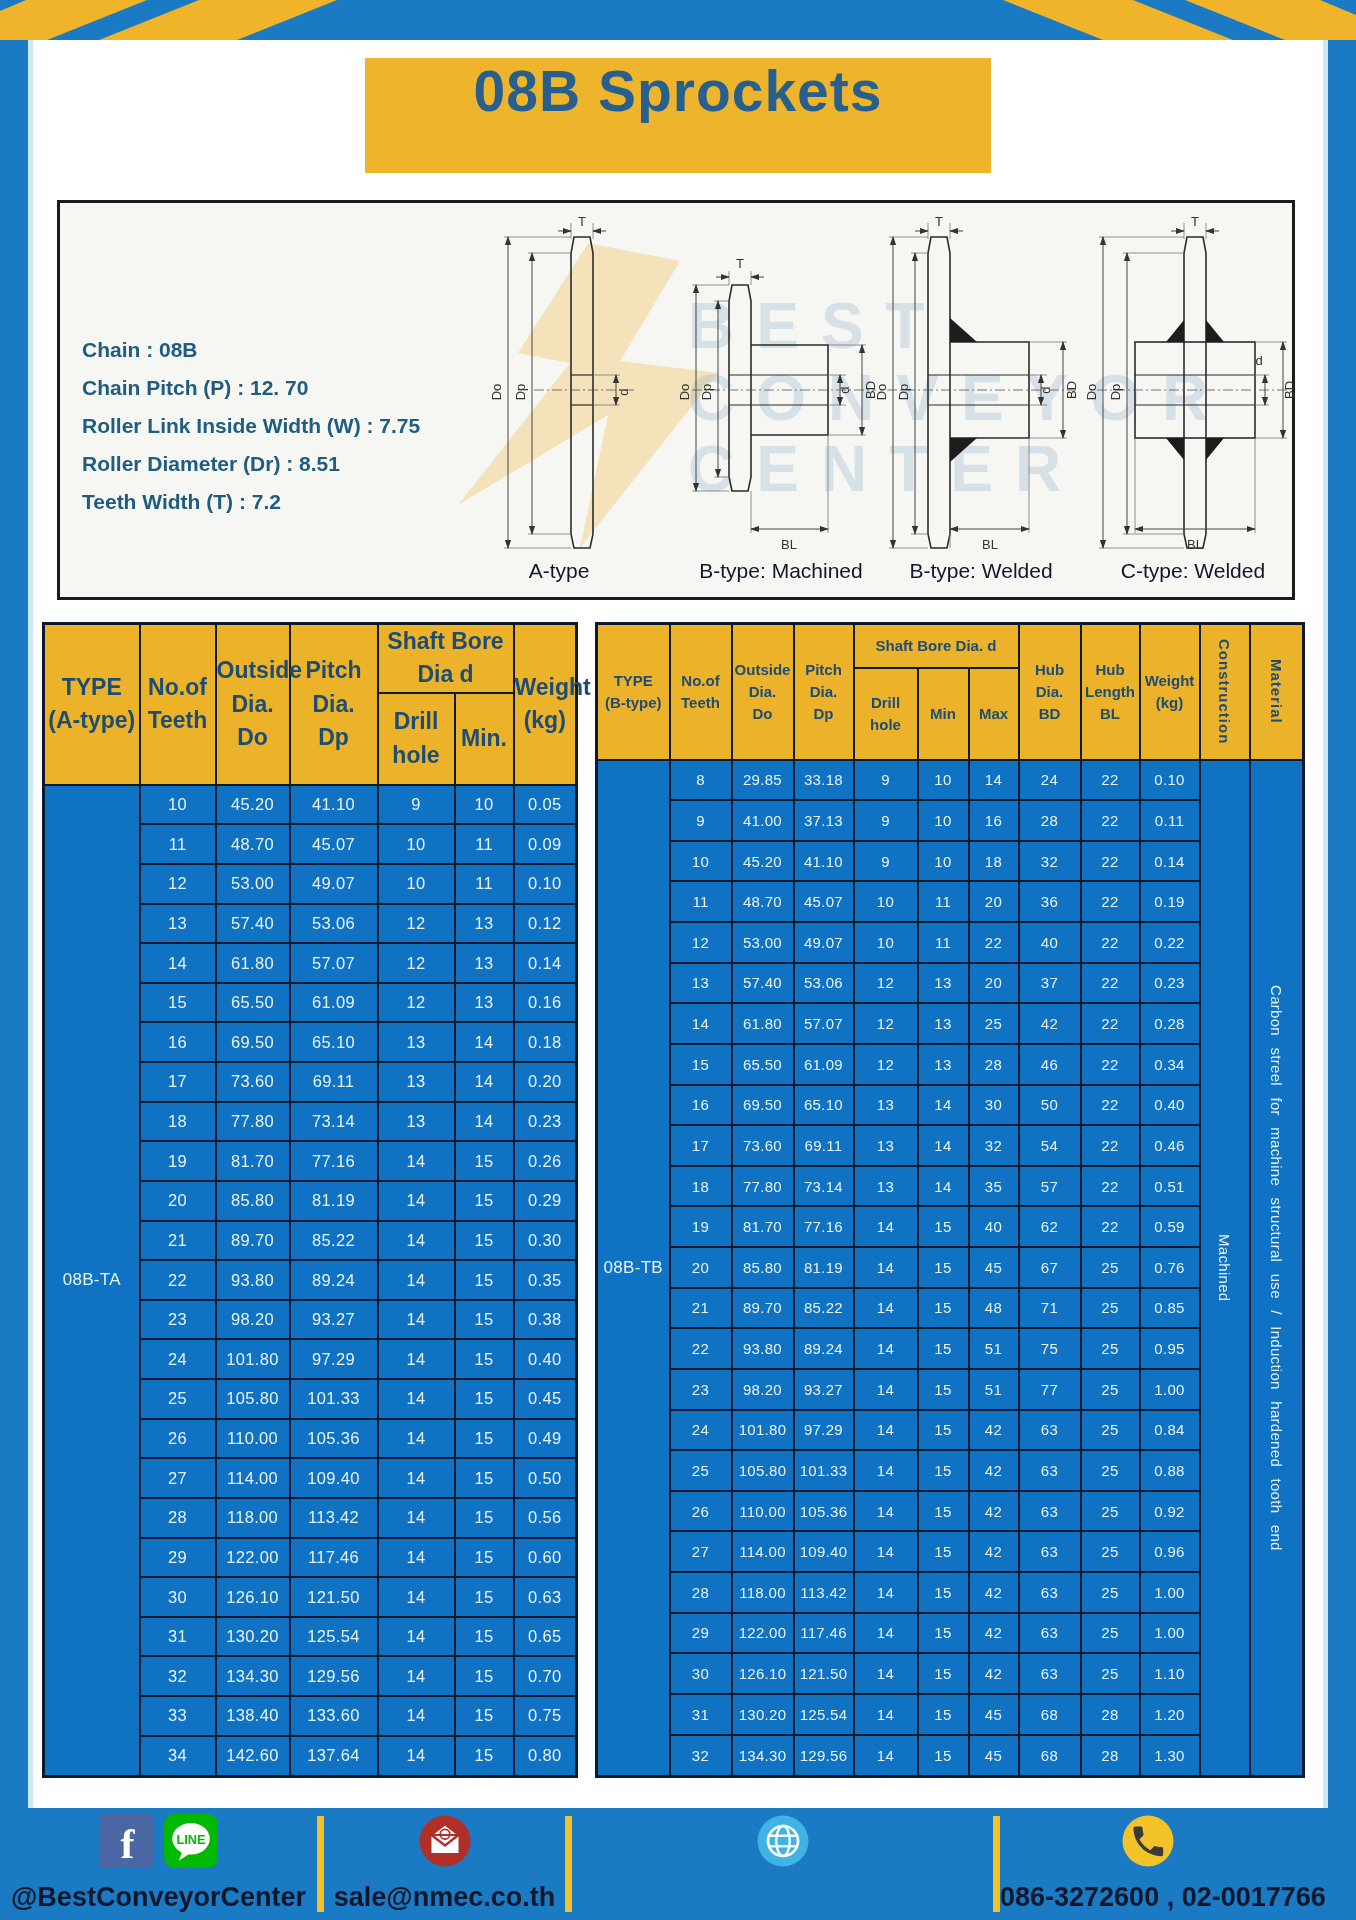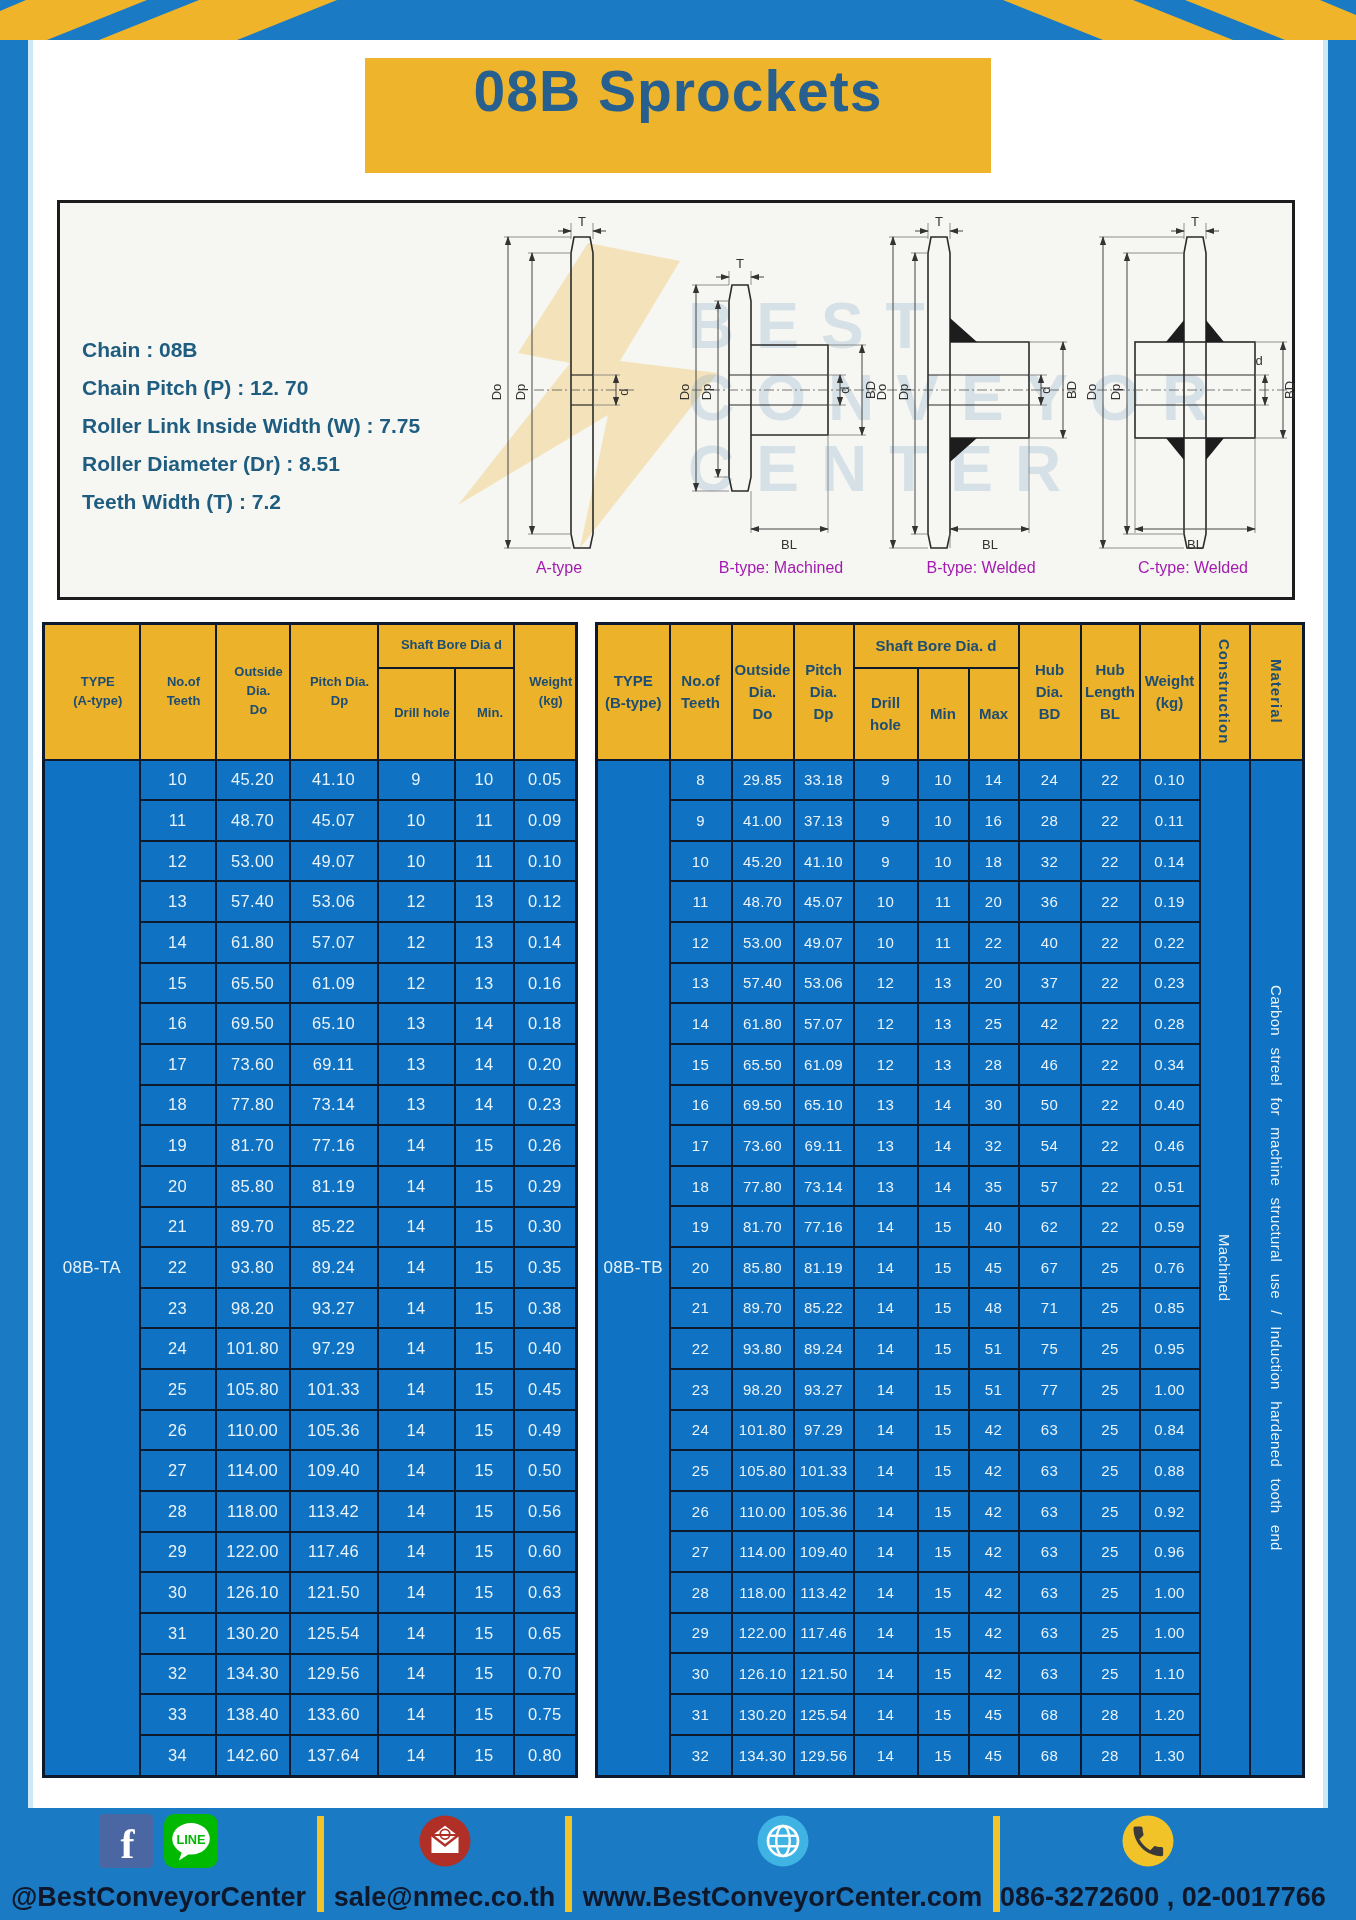--- a/index.html
+++ b/index.html
@@ -16,36 +16,36 @@
              display:flex;align-items:flex-start;justify-content:center;}
   .title-box h1{margin:0;font-size:57px;font-weight:bold;color:#27608f;letter-spacing:1px;}
   
   .diagram-box{position:absolute;left:57px;top:200px;width:1238px;height:400px;background:#f6f6f2;
                border:3px solid #1c1c1c;box-sizing:border-box;}
   .specs{position:absolute;left:22px;top:128px;color:#1e5c80;font-weight:bold;font-size:21px;line-height:38px;}
   .watermark{position:absolute;left:628px;top:88px;font-weight:bold;font-size:64px;line-height:1.12;
              letter-spacing:22px;color:rgba(140,175,205,0.30);pointer-events:none;white-space:nowrap;}
   .wm-star{position:absolute;left:398px;top:40px;pointer-events:none;}
   .dwg{position:absolute;top:12px;}
-  .caption{position:absolute;top:356px;width:220px;text-align:center;font-size:16px;color:#a21caf;}
+  .caption{position:absolute;top:356px;width:220px;text-align:center;font-size:21px;color:#0f172a;}
   .out{stroke:#2b2b2b;stroke-width:1.6;fill:none;}
   .bore{stroke:#2b2b2b;stroke-width:1.2;fill:none;}
   .dim{stroke:#444444;stroke-width:1;fill:none;}
   .ext{stroke:#777777;stroke-width:0.8;fill:none;}
   .cl{stroke:#555555;stroke-width:0.8;stroke-dasharray:10 3 2 3;fill:none;}
   .weld{fill:#1d1d1d;stroke:none;}
   .dlab{font-size:13px;fill:#333333;font-family:"Liberation Sans",sans-serif;}
   
   .tbl{position:absolute;top:622px;border-collapse:collapse;table-layout:fixed;height:1156px;
        border:3px solid #0d1a2e;}
   .tbl-a{left:42px;width:533px;}
   .tbl-b{left:595px;width:707px;}
   .tbl th,.tbl td{border:2px solid #0d1a2e;text-align:center;vertical-align:middle;padding:0;}
   .tbl th{background:#ecb22a;color:#1d4d72;font-weight:bold;white-space:pre-line;line-height:1.45;}
-  .tbl-a th{font-size:13px;padding-left:12px;}
+  .tbl-a th{font-size:23px;}
   .tbl-b th{font-size:15px;}
   .hrow1{height:44px;}
   .hrow2{height:92px;}
   .tbl td{background:#0f72c2;color:#e9f3fb;letter-spacing:0.3px;}
   .tbl-a td{font-size:16.5px;}
   .tbl-b td{font-size:15px;}
   .type-cell{font-size:17px !important;}
   .vth{writing-mode:vertical-rl;letter-spacing:1px;}
   .vert-cell{writing-mode:vertical-rl;letter-spacing:1.5px;font-size:15px !important;}
   .material-cell{word-spacing:7px;}
@@ -835,21 +835,20 @@
     <div class="fsec" style="left:572px;width:421px">
       <div class="ficons">
         <svg width="54" height="54" viewBox="0 0 36 36">
           <circle cx="18" cy="18" r="17" fill="#3fb3e3"></circle>
           <circle cx="18" cy="18" r="10" fill="none" stroke="#ffffff" stroke-width="1.8"></circle>
           <ellipse cx="18" cy="18" rx="4.5" ry="10" fill="none" stroke="#ffffff" stroke-width="1.6"></ellipse>
           <line x1="8" y1="14.5" x2="28" y2="14.5" stroke="#ffffff" stroke-width="1.6"></line>
           <line x1="8" y1="21.5" x2="28" y2="21.5" stroke="#ffffff" stroke-width="1.6"></line>
         </svg>
       </div>
-      <div class="ftext">www.BestConveyorCenter.com</div>
     </div>
     <div class="fdiv" style="left:993px"></div>
 
     <div class="fsec" style="left:1000px;width:296px">
       <div class="ficons">
         <svg width="54" height="54" viewBox="0 0 36 36">
           <circle cx="18" cy="18" r="17" fill="#f2c328"></circle>
           <path transform="translate(5,5) scale(1.1)" fill="#3a3a3a" d="M6.62 10.79c1.44 2.83 3.76 5.14 6.59 6.59l2.2-2.21c.27-.27.67-.36 1.02-.24 1.12.37 2.33.57 3.57.57.55 0 1 .45 1 1V20c0 .55-.45 1-1 1-9.39 0-17-7.61-17-17 0-.55.45-1 1-1h3.5c.55 0 1 .45 1 1 0 1.25.2 2.45.57 3.57.11.35.03.74-.25 1.02l-2.2 2.2z"></path>
         </svg>
       </div>

